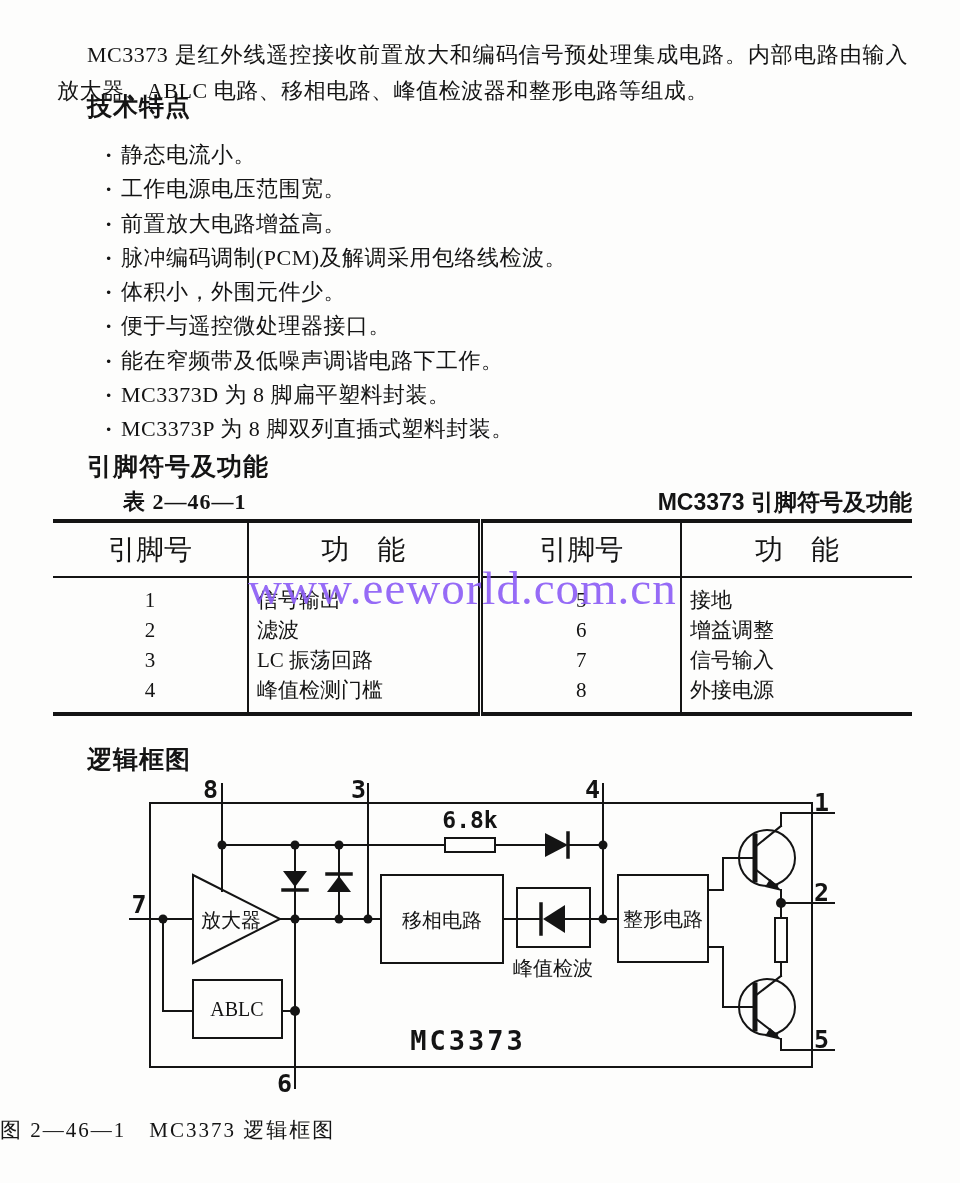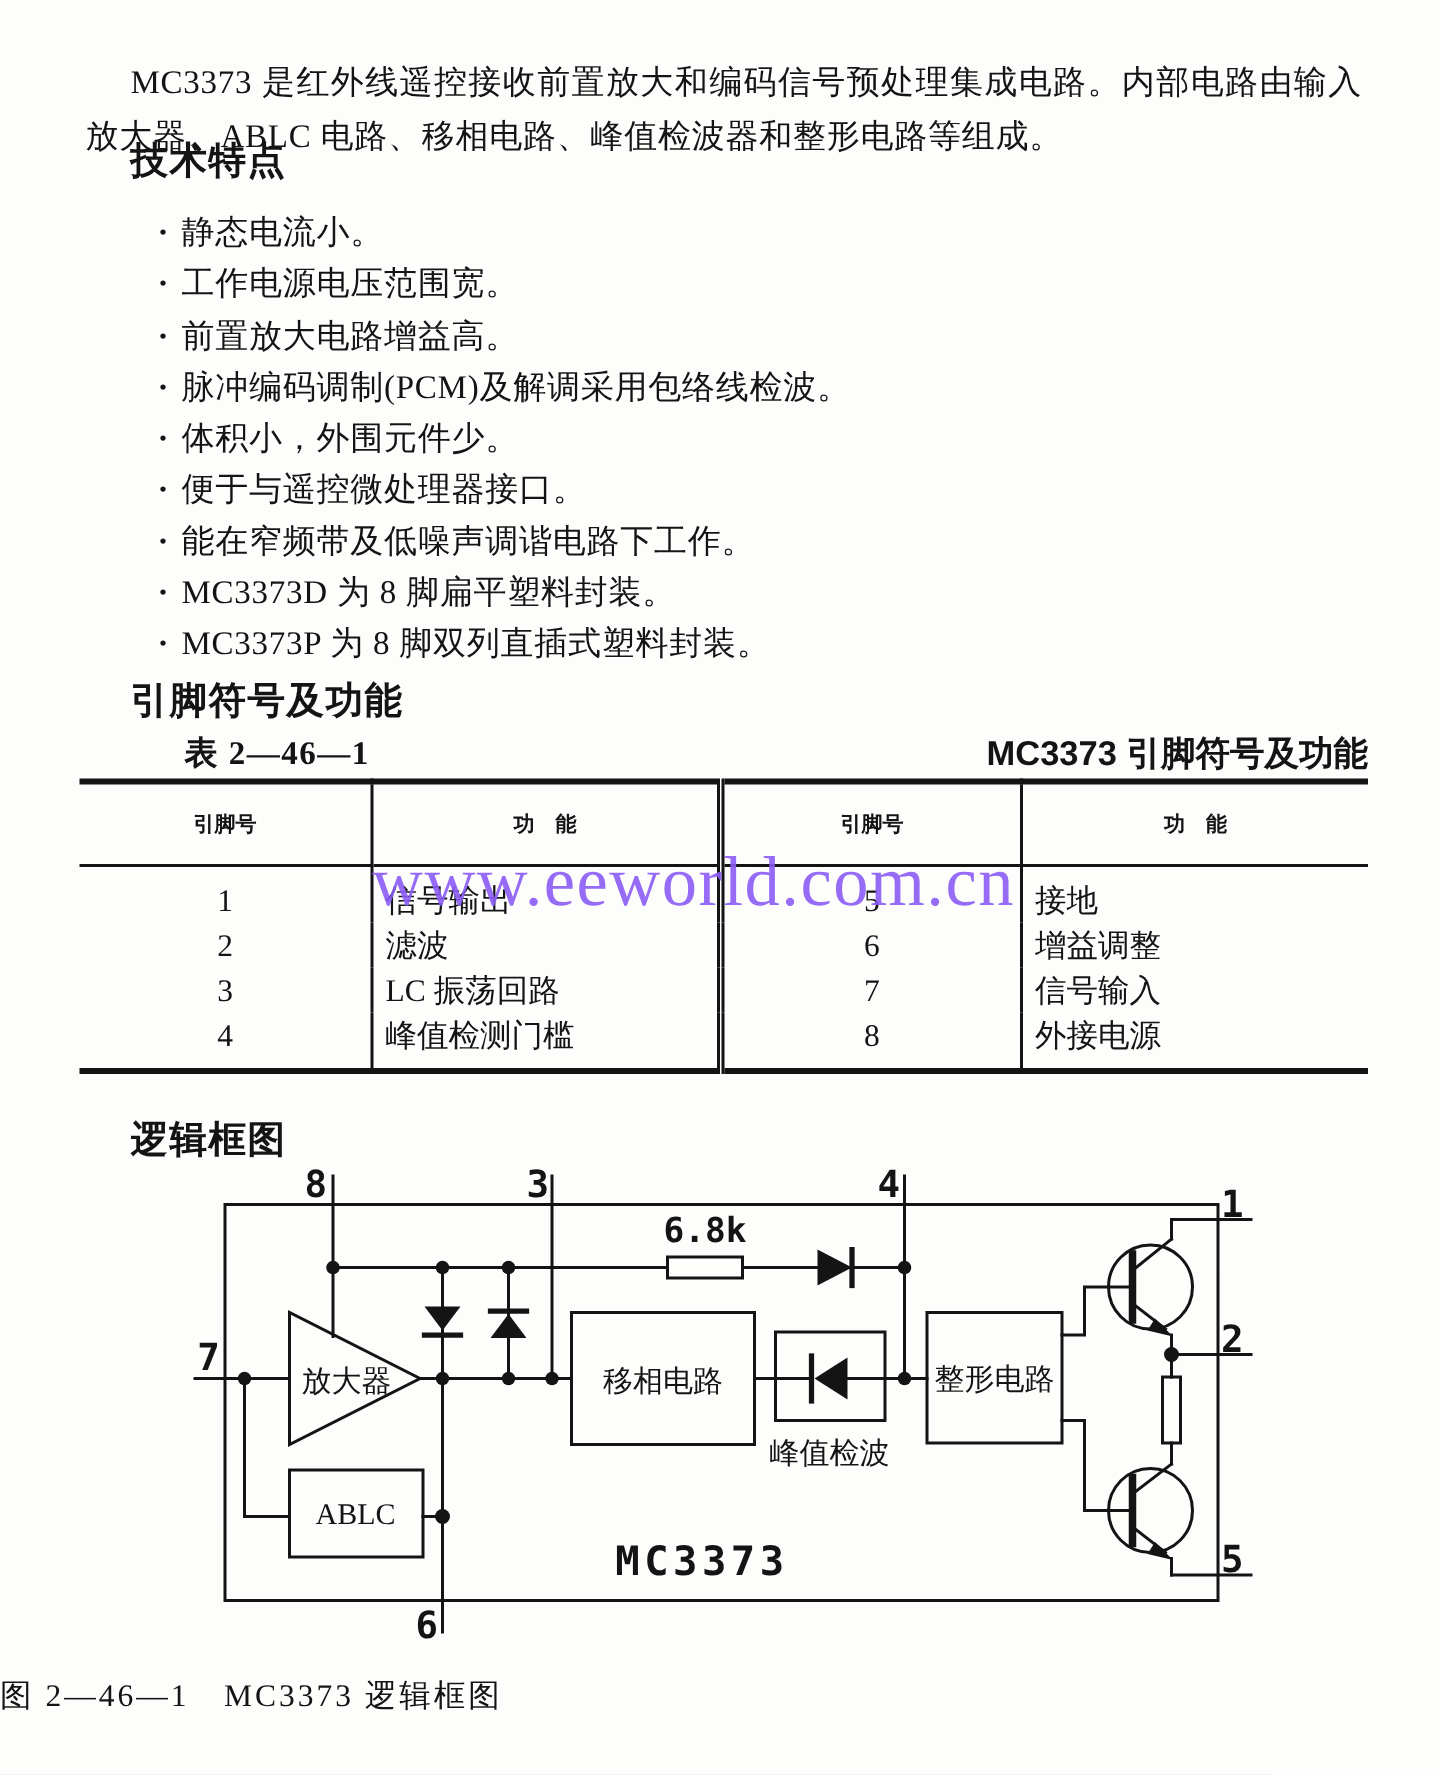--- a/index.html
+++ b/index.html
@@ -13,21 +13,21 @@
   #h-features{top:90px;left:87px;}
   #features{top:138px;left:95px;list-style:none;margin:0;padding:0;}
   #features li{height:34.3px;line-height:34.3px;font-size:22px;letter-spacing:0.5px;margin-left:10px;}
   #features li .blt{display:inline-block;width:16px;font-weight:700;}
   #h-pins{top:450px;left:87px;}
   #tbl-label{top:487px;left:83px;font-size:22px;font-weight:700;letter-spacing:1px;margin-left:40px;}
   #tbl-title{top:487px;left:53px;width:859px;text-align:right;font-size:23px;font-weight:700;
              font-family:Liberation Sans, sans-serif;}
   table.pintable{position:absolute;top:519px;left:53px;width:859px;border-collapse:collapse;
        border-top:4px solid #141414;border-bottom:4px solid #141414;table-layout:fixed;}
-  table.pintable th{height:51px;font-size:14px;font-weight:700;vertical-align:middle;
+  table.pintable th{height:51px;font-size:28px;font-weight:400;vertical-align:middle;
        border-bottom:2px solid #141414;font-family:"Liberation Serif","DejaVu Serif",serif;}
   table.pintable td{height:27px;font-size:21px;vertical-align:middle;}
   .c-num{text-align:center;}
   .c-fn{text-align:left;padding-left:8px;}
   .b1{border-left:2px solid #141414;}
   .b2{border-left:5px double #141414;}
   .padtop td{padding-top:8px;}
   .padbot td{padding-bottom:8px;}
   #watermark{top:561px;left:248px;font-size:47px;color:#8b5cf6;letter-spacing:1px;
              font-family:"Liberation Serif","DejaVu Serif",serif;opacity:.9;pointer-events:none;}

